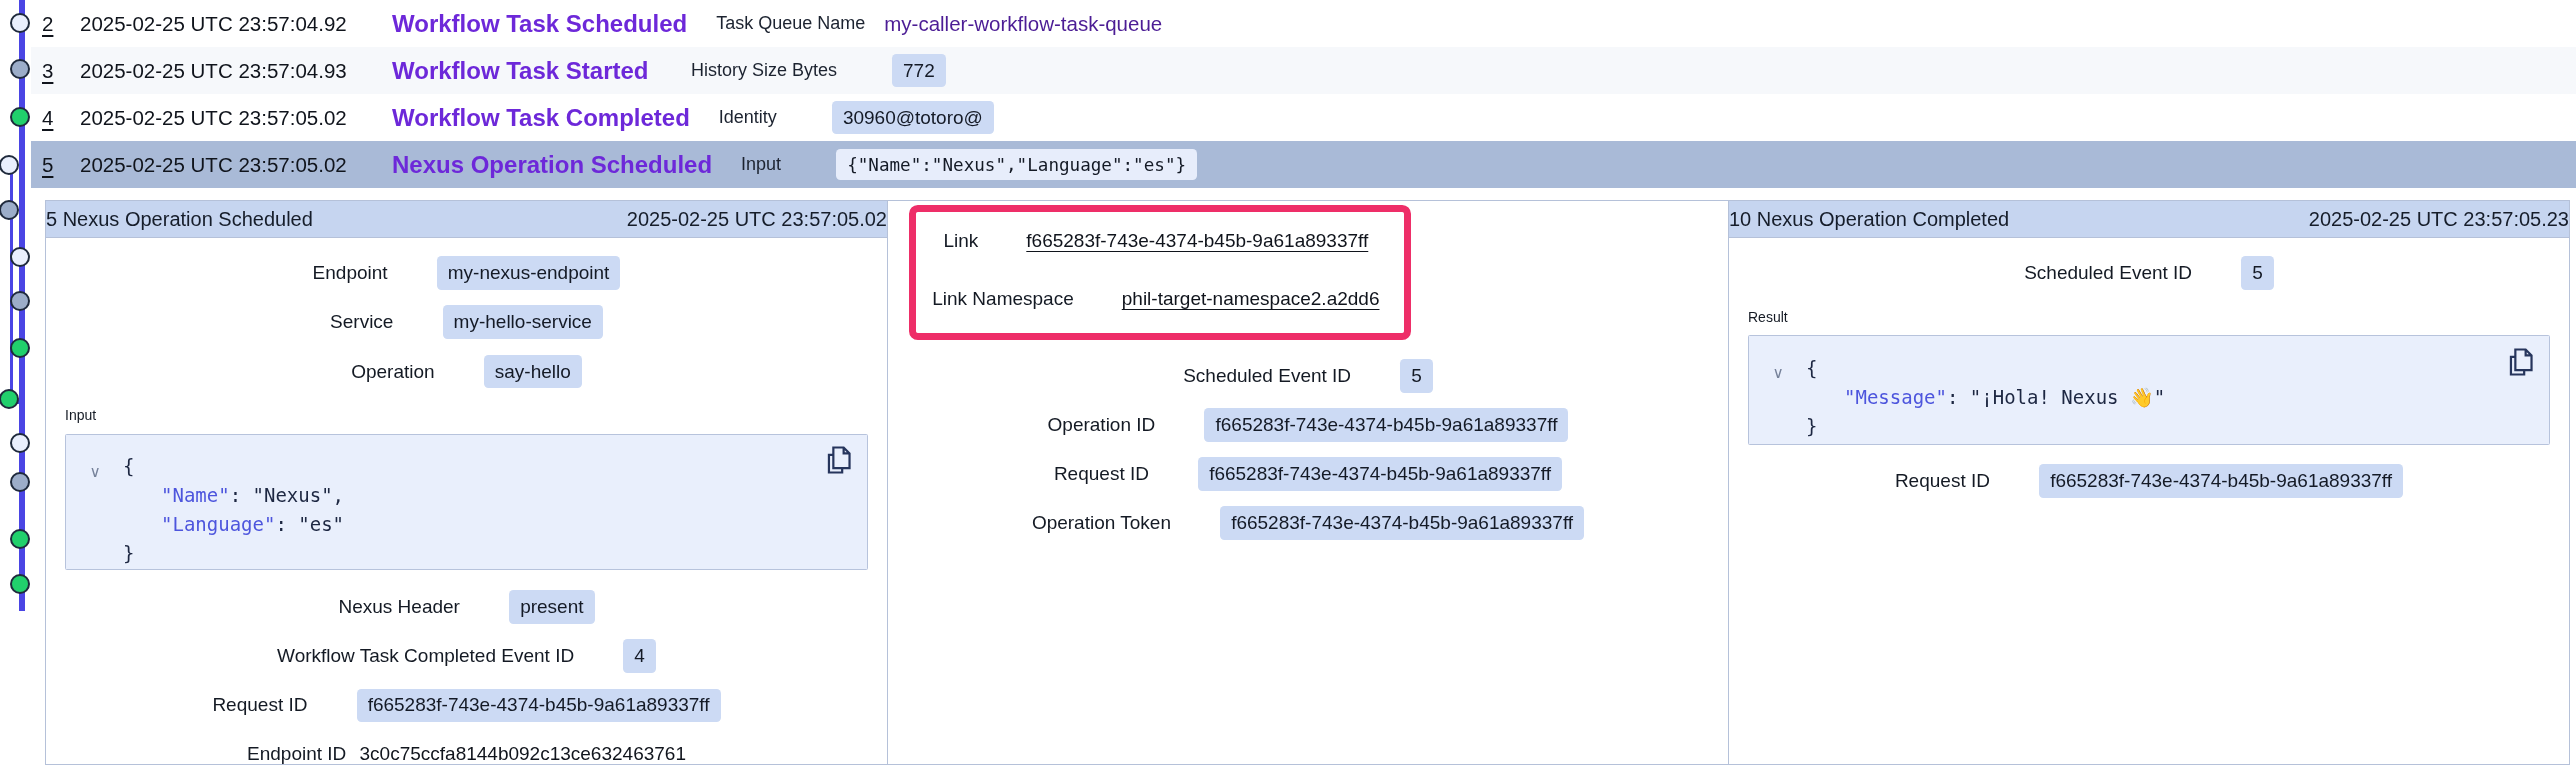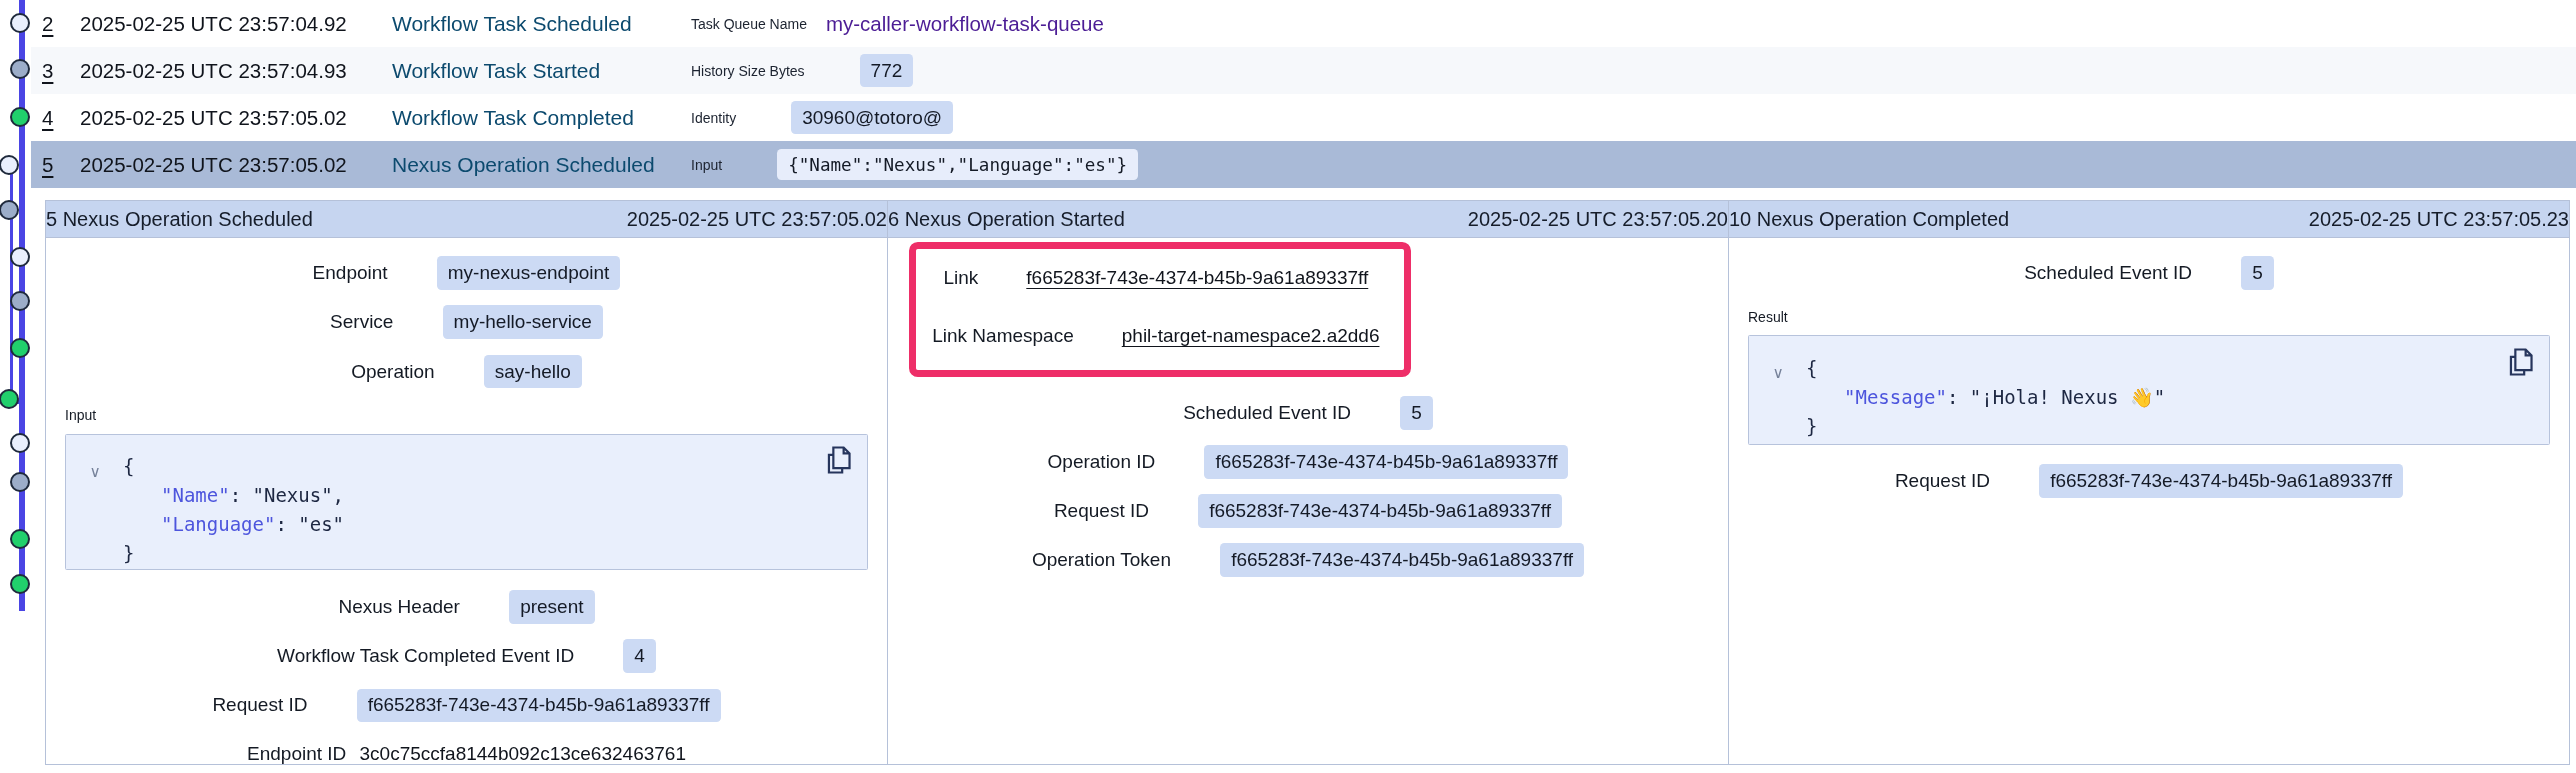--- a/index.html
+++ b/index.html
@@ -26,22 +26,22 @@
   .tnode.started{background:var(--node-started)}
   .tnode.completed{background:var(--node-completed)}
 
   
   .toprows{position:absolute;left:31px;top:0;width:2545px;}
   .trow{display:flex;align-items:center;height:47px;padding-left:11px;}
   .trow.alt{background:var(--row-alt);}
   .trow.selected{background:var(--selected-row);}
   .evid{width:38px;font-size:20.5px;font-weight:500;color:#10141c;text-decoration:underline;text-underline-offset:3.7px;cursor:pointer;}
   .evtime{width:312px;font-size:20.5px;color:#10141c;}
-  .evname{min-width:270px;margin-right:29px;font-size:21px;font-weight:400;color:#0c4a6e;}
-  .evlabel{margin-right:19px;font-size:14px;color:#1c2330;}
+  .evname{min-width:270px;margin-right:29px;font-size:24px;font-weight:700;color:#6d28d9;}
+  .evlabel{margin-right:19px;font-size:18px;color:#1c2330;}
   .evlink{font-size:20.5px;color:#4c1d95;text-underline-offset:4.4px;cursor:pointer;}
   .chip{display:inline-block;background:var(--badge);border-radius:4.4px;padding:5.9px 11px;font-size:19px;color:#141a26;margin-left:36px;}
   .chip.light{background:var(--badge-light);font-size:17.6px;}
 
   
   .panels{position:absolute;left:45px;top:200px;width:2525px;height:565px;
     border:0.7px solid var(--panel-border);display:grid;grid-template-columns:1fr 1fr 1fr;background:#fff;}
   .panel{overflow:hidden;}
   .panel+.panel{border-left:0.7px solid var(--panel-border);}
   .phead{height:37px;background:var(--panel-header);border-bottom:0.7px solid var(--panel-border);
@@ -167,24 +167,20 @@
         <span class="chip">f665283f-743e-4374-b45b-9a61a89337ff</span>
       </div>
       <div class="field">
         <span>Endpoint ID</span>
         <a class="ulink">3c0c75ccfa8144b092c13ce632463761</a>
       </div>
     </div>
   </div>
 
   <div class="panel">
-    <div class="phead">
-      <span>6 Nexus Operation Started</span>
-      <span>2025-02-25 UTC 23:57:05.20</span>
-    </div>
     <div class="pbody" style="padding-top:0;">
       <div class="hlbox">
         <div class="field">
           <span>Link</span>
           <a class="ulink">f665283f-743e-4374-b45b-9a61a89337ff</a>
         </div>
         <div class="field">
           <span>Link Namespace</span>
           <a class="ulink">phil-target-namespace2.a2dd6</a>
         </div>

